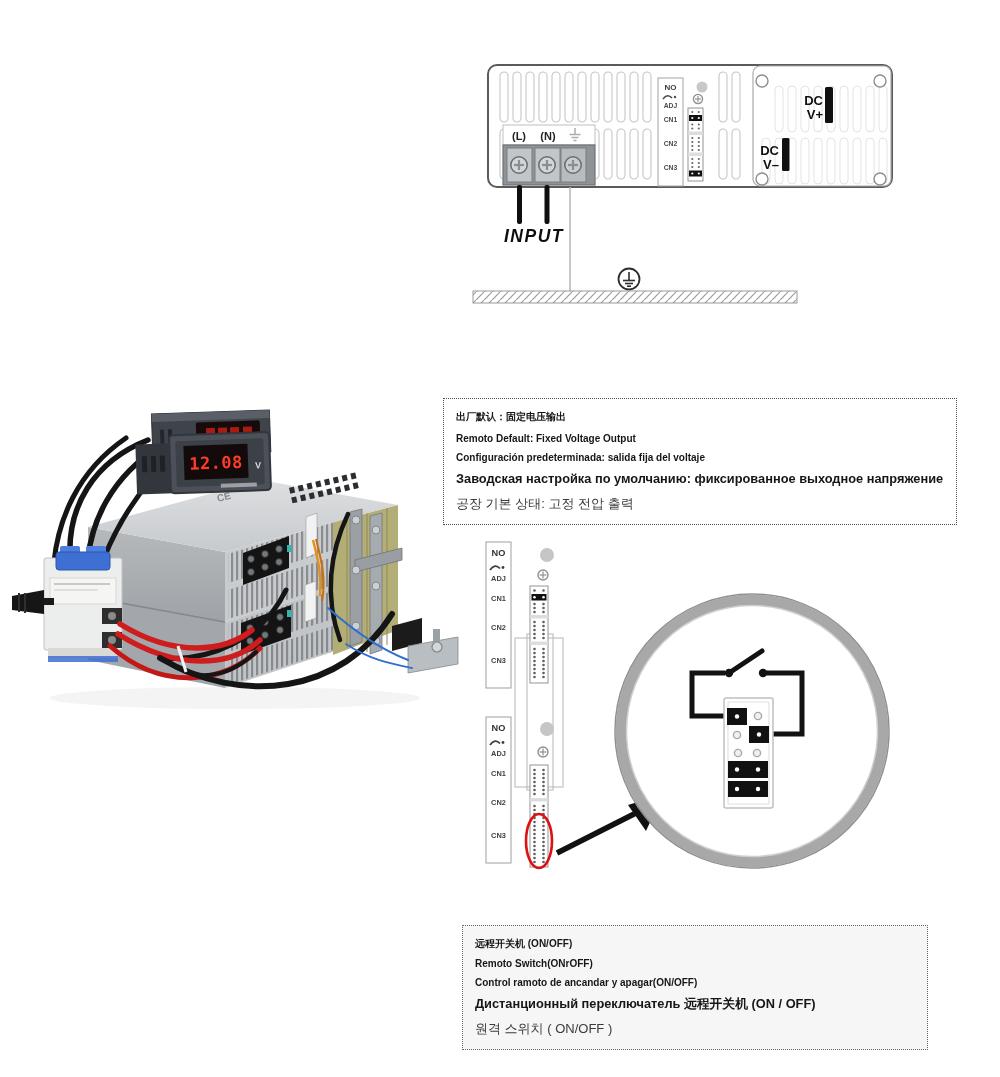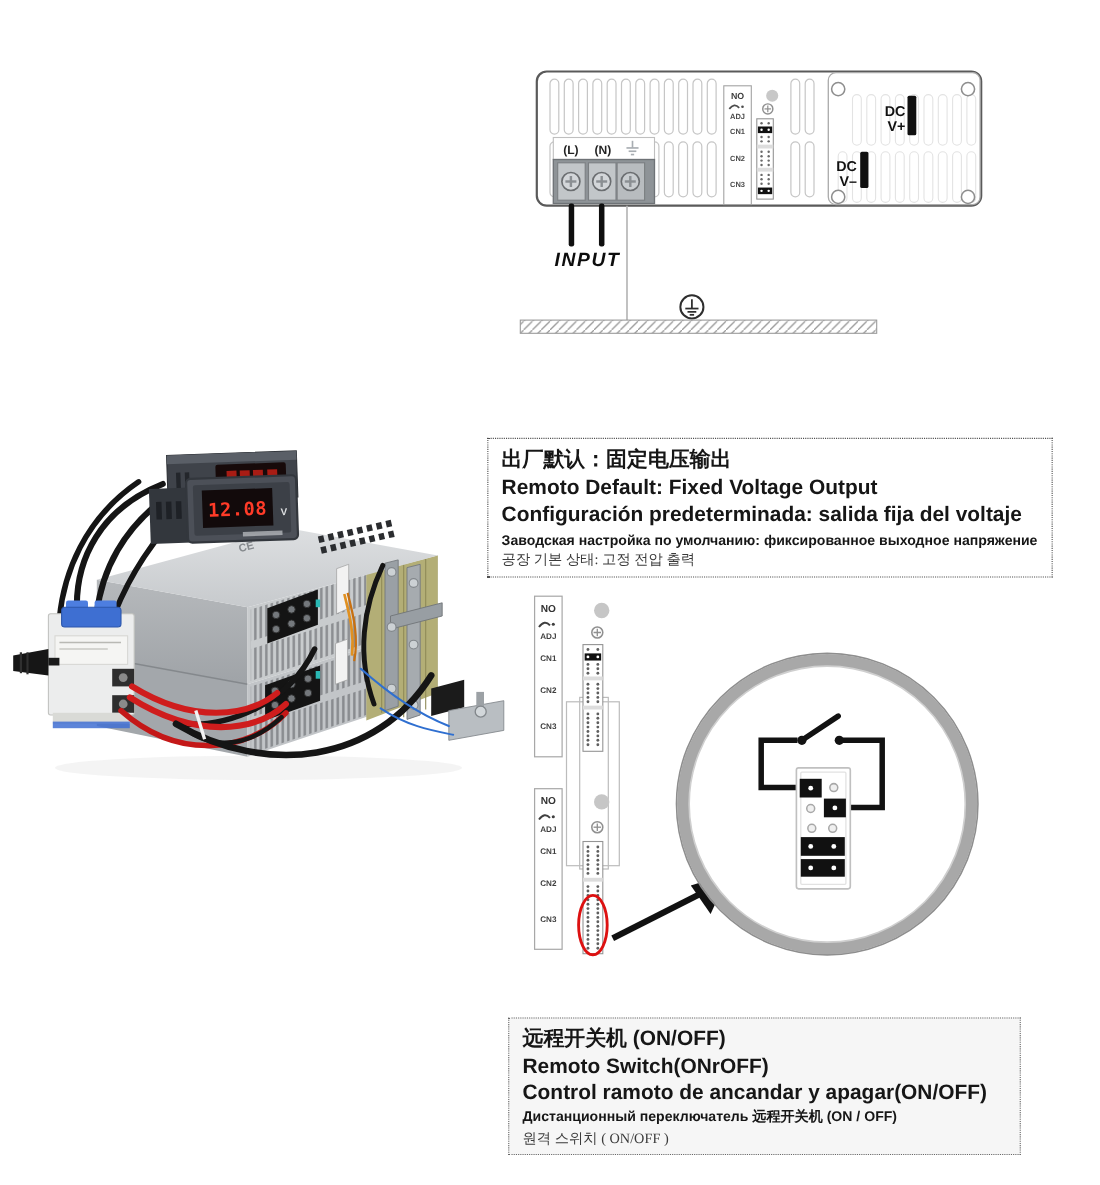--- a/index.html
+++ b/index.html
@@ -38,23 +38,23 @@
                 font-size:17px;font-weight:bold;fill:#ff3b28;letter-spacing:.5px;}
   .meter-unit{font-size:9px;font-weight:bold;fill:#dcdee0;}
   .ce-mark{font-size:10px;font-weight:bold;fill:#85898d;}
 
   
   .notebox{position:absolute;border:1.5px dotted #4f4f4f;box-sizing:border-box;
            display:flex;flex-direction:column;justify-content:space-evenly;
            padding:3px 12px;}
   #note-default{left:443px;top:398px;width:514px;height:127px;background:#fff;}
   #note-remote{left:462px;top:925px;width:466px;height:125px;background:#f6f6f6;border-color:#676767;}
-  .nline{font-size:19px;font-weight:bold;color:#161616;white-space:nowrap;}
+  .nline{font-size:10px;font-weight:bold;color:#161616;white-space:nowrap;}
   .nline.ru{font-size:12.8px;}
-  .nline.ko{font-family:Liberation Serif, serif;font-weight:normal;
+  .nline.ko{font-family:Liberation Sans, sans-serif;font-weight:normal;
             color:#3a3a3a;font-size:13px;}
 </style>
 </head>
 <body>
 
 <div class="page">
 
   <svg id="top-diagram" class="abs" viewBox="0 0 540 250">
     <defs>
       <rect id="slotr" width="8" height="50" rx="4"></rect>

